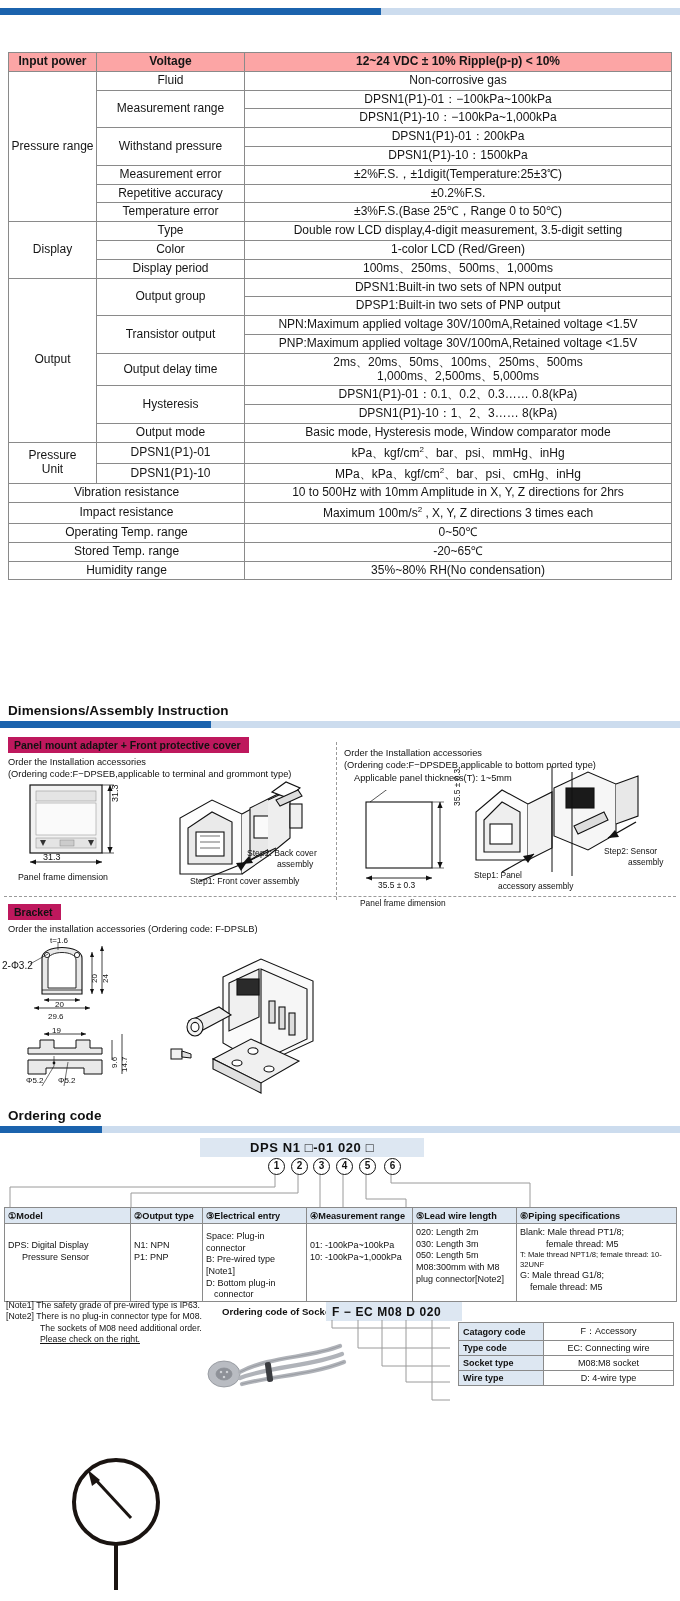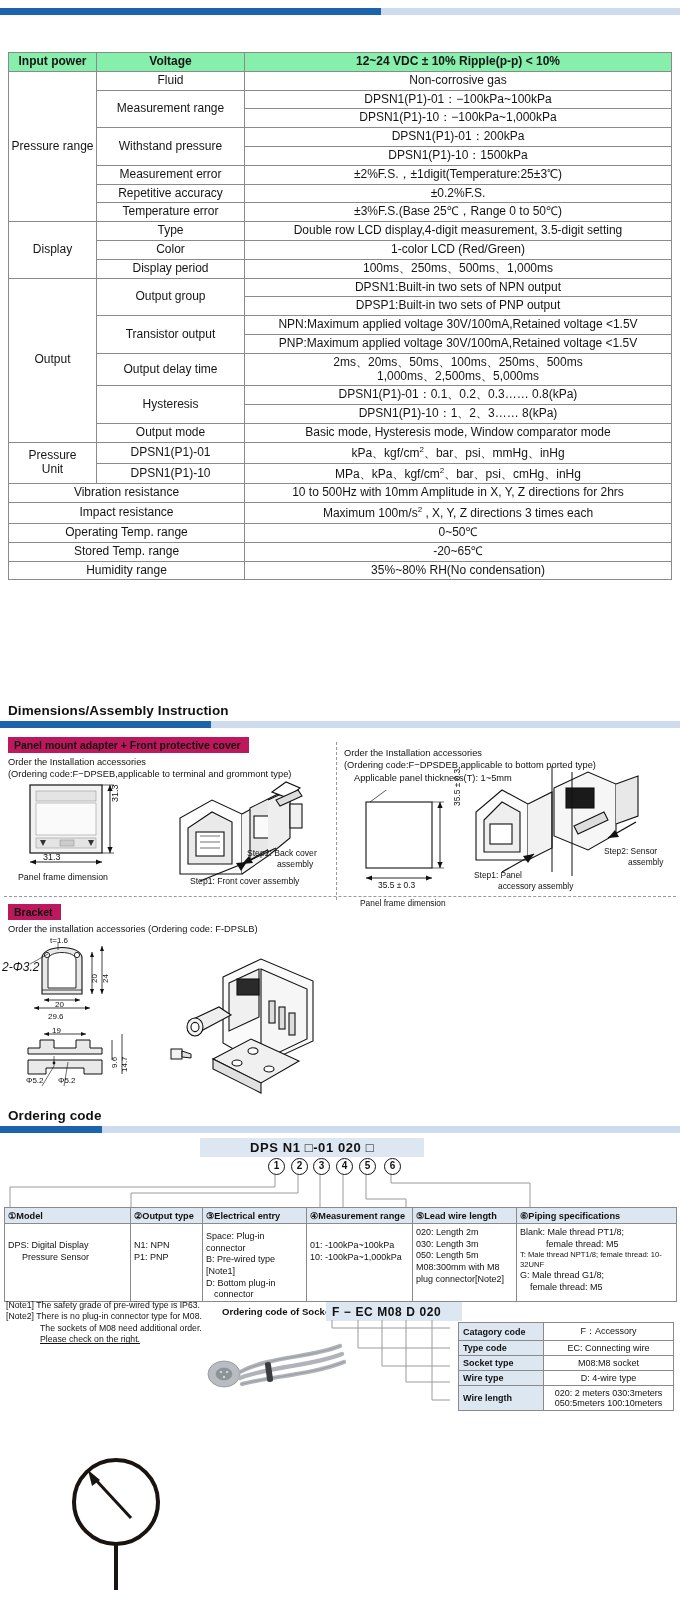--- a/index.html
+++ b/index.html
@@ -23,21 +23,21 @@
     table-layout:fixed;
   }
   table.spec td{
     border:1px solid #8a8a8a;
     text-align:center; vertical-align:middle;
     font-size:12px; line-height:1.15; padding:2px 2px;
     color:#151515;
   }
   table.spec td.c1{width:88px;}
   table.spec td.c2{width:148px;}
-  td.hd{background:#86efac; font-weight:bold; font-size:13px;}
+  td.hd{background:#fca5a5; font-weight:bold; font-size:13px;}
   td.lbl{font-size:12.5px;}
   td.val{font-size:12.5px;}
   td.valsm{font-size:11px;}
   td.valxs{font-size:10.4px;}
   sup{font-size:8px; vertical-align:super;}
 
   
   .dimbox{position:absolute; left:8px; width:664px;}
   .tag{
     display:inline-block; background:#be185d; color:#111;
@@ -364,21 +364,21 @@
   <polygon points="20,62 25,60 25,64" fill="#111"></polygon>
     <polygon points="56,62 51,60 51,64" fill="#111"></polygon>
   <line x1="10" y1="70" x2="66" y2="70" stroke="#111" stroke-width=".8"></line>
   <polygon points="10,70 15,68 15,72" fill="#111"></polygon>
     <polygon points="66,70 61,68 61,72" fill="#111"></polygon>
 
   <line x1="6" y1="26" x2="24" y2="16" stroke="#111" stroke-width=".6"></line>
   <line x1="34" y1="4" x2="34" y2="12" stroke="#111" stroke-width=".6"></line>
 </svg>
 <div class="cap" style="left:50px; top:936px; font-size:8px;">t=1.6</div>
-<div class="cap" style="left:2px; top:960px; font-size:12px;font-style:italic;">2-Φ3.2</div>
+<div class="cap" style="left:2px; top:960px; font-size:10px;">2-Φ3.2</div>
 <div class="cap" style="left:90px; top:983px; transform:rotate(-90deg); transform-origin:left top; font-size:8px;">20</div>
 <div class="cap" style="left:101px; top:983px; transform:rotate(-90deg); transform-origin:left top; font-size:8px;">24</div>
 <div class="cap" style="left:55px; top:1000px; font-size:8px;">20</div>
 <div class="cap" style="left:48px; top:1012px; font-size:8px;">29.6</div>
 
 <svg width="140" height="68" viewBox="0 0 140 68" style="position:absolute; left:24px; top:1030px;">
   <path d="M4 18 L16 18 L16 10 L30 10 L30 18 L52 18 L52 10 L66 10 L66 18 L78 18 L78 24 L4 24 Z" fill="#e9e9e9" stroke="#111" stroke-width="1"></path>
   <path d="M4 30 L78 30 L78 44 L60 44 L60 38 L22 38 L22 44 L4 44 Z" fill="#e9e9e9" stroke="#111" stroke-width="1"></path>
   <line x1="20" y1="4" x2="62" y2="4" stroke="#111" stroke-width=".8"></line>
   <polygon points="20,4 25,2 25,6" fill="#111"></polygon>
@@ -547,27 +547,20 @@
     <td class="sv">EC: Connecting wire</td>
   </tr>
   <tr>
     <td class="sh">Socket type</td>
     <td class="sv">M08:M8 socket</td>
   </tr>
   <tr>
     <td class="sh">Wire type</td>
     <td class="sv">D: 4-wire type</td>
   </tr>
-  <tr>
-    <td class="sh">Wire length</td>
-    <td class="sv">
-      <div>020: 2 meters   030:3meters</div>
-      <div>050:5meters    100:10meters</div>
-    </td>
-  </tr>
 </tbody>
   </table>
 
 <svg width="160" height="70" viewBox="0 0 160 70" style="position:absolute; left:200px; top:1334px;">
   <g fill="#b9bcc2" stroke="#8d9097" stroke-width=".8">
     <ellipse cx="24" cy="40" rx="16" ry="13"></ellipse>
     <ellipse cx="24" cy="40" rx="8" ry="6" fill="#8e9198"></ellipse>
     <circle cx="21" cy="38" r="1.6" fill="#d6d8dc"></circle>
     <circle cx="27" cy="38" r="1.6" fill="#d6d8dc"></circle>
     <circle cx="24" cy="43" r="1.6" fill="#d6d8dc"></circle>

